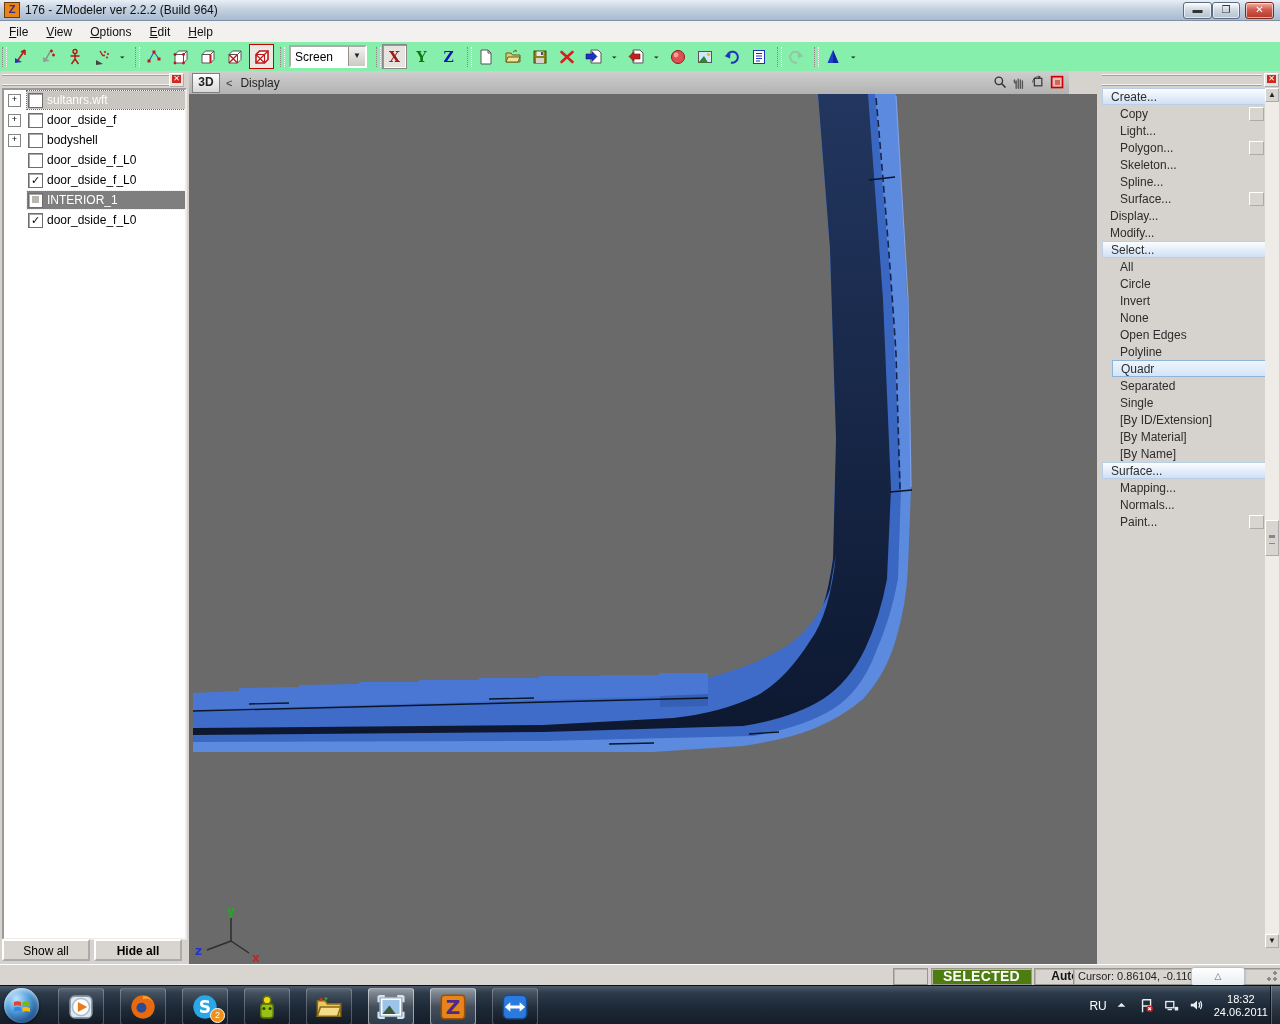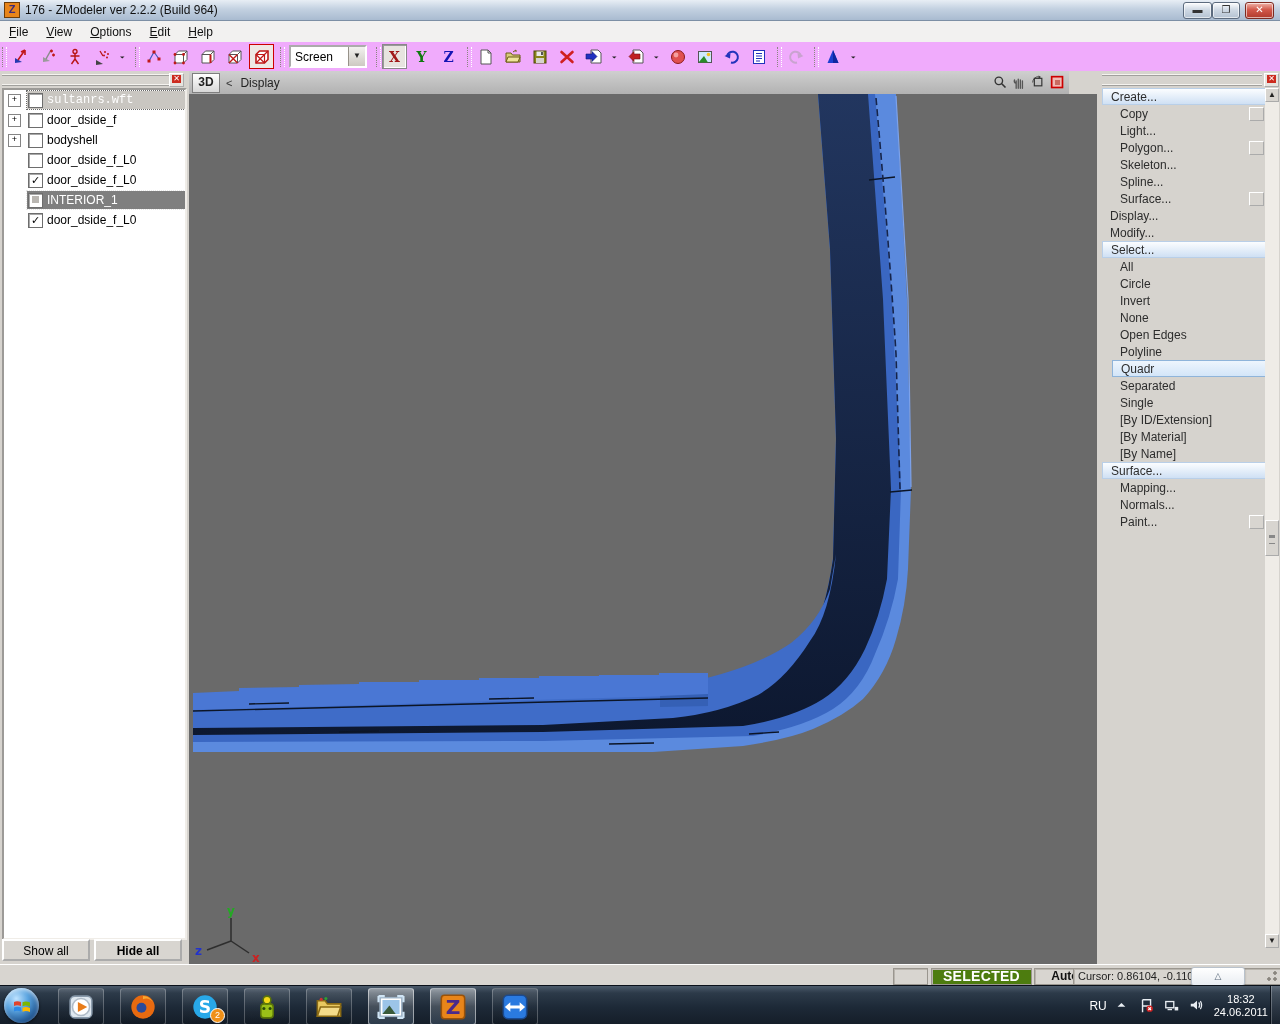--- a/index.html
+++ b/index.html
@@ -14,21 +14,21 @@
   .winbtn{position:absolute;top:2px;height:15px;border:1px solid #5c6b7e;border-radius:3px;
     background:linear-gradient(#fdfeff,#cfd9e4 45%,#b4c2d2);text-align:center;line-height:13px;
     font-size:10px;color:#333;box-shadow:inset 0 0 0 1px rgba(255,255,255,.6);}
   #btn-close{background:linear-gradient(#f0b4aa,#d2584a 45%,#b03a2c);color:#fff;border-color:#7e2a20;}
   
   #menubar{position:absolute;left:0;top:21px;width:1280px;height:21px;background:#f2f1f0;
     display:flex;align-items:center;font-size:12px;color:#111;border-bottom:1px solid #e0dedb;}
   .menu-item{padding:2px 9px;cursor:default;}
   .menu-item u{text-decoration:underline;}
   
-  #toolbar{position:absolute;left:0;top:42px;width:1280px;height:29px;background:#f0abfc;
+  #toolbar{position:absolute;left:0;top:42px;width:1280px;height:29px;background:#86efac;
     border-bottom:6px solid #0369a1;display:flex;align-items:center;}
   .tgroup{display:flex;align-items:center;height:26px;padding:0 3px 0 7px;position:relative;}
   .tgroup:before{content:"";position:absolute;left:2px;top:3px;bottom:3px;width:3px;
     border-left:1px dotted #8a867f;border-right:1px dotted #fff;}
   .tbtn{width:23px;height:23px;display:flex;align-items:center;justify-content:center;
     margin:0 1px;border:1px solid transparent;}
   .tbtn.pressed{border:1px solid #888;background:#e7e4df;box-shadow:inset 1px 1px 0 #999, inset -1px -1px 0 #fff;}
   .tbtn.pressed-red{border:1px solid #c00;background:#eee8e4;}
   .tbtn.caret{width:11px;}
   .tbtn.disabled{opacity:.45;}
@@ -51,21 +51,21 @@
   #tree-box{position:absolute;left:2px;top:17px;width:181px;height:848px;background:#fff;
     border:2px inset #f0ede8;overflow:hidden;}
   .trow{height:20px;display:flex;align-items:center;font-size:12px;color:#000;position:relative;}
   .expand{width:11px;height:11px;border:1px solid #848484;background:#fff;font-size:9px;line-height:9px;
     text-align:center;margin-left:4px;color:#000;flex:0 0 auto;}
   .expand.none{visibility:hidden;}
   .rowsel{display:flex;align-items:center;height:18px;margin-left:6px;padding:0 3px 0 1px;flex:1;}
   .cbx{width:13px;height:13px;border:1px solid #6d6d6d;box-shadow:inset 1px 1px 0 #a8a8a8;
     background:#fff;margin-right:4px;font-size:11px;line-height:12px;text-align:center;color:#000;flex:0 0 auto;}
   .cbx .fill{display:block;width:7px;height:7px;margin:2px auto;background:#b9b6b1;}
-  .trow.inactive-selected .rowsel{background:#c9c6c1;outline:1px dotted #6a6a6a;color:#fdfdfd;font-family:Liberation Mono, monospace;}
+  .trow.inactive-selected .rowsel{background:#c9c6c1;outline:1px dotted #6a6a6a;color:#fdfdfd;}
   .trow.selected .rowsel{background:#7f7f7f;outline:1px dotted #e8e8e8;color:#fff;}
   .treebtn{position:absolute;bottom:3px;height:22px;width:88px;background:#d8d5d0;
     border:2px outset #fff;font-size:12px;text-align:center;line-height:18px;}
   
   #viewport{position:absolute;left:189px;top:0;width:880px;height:893px;background:#6a6a6a;}
   #vp-header{position:absolute;left:0;top:0;width:100%;height:23px;
     background:linear-gradient(#cfcfcf,#b2b2b2);border-bottom:1px solid #8d8d8d;
     display:flex;align-items:center;font-size:12px;color:#222;}
   #vp-mode{width:26px;height:18px;margin:0 6px 0 3px;background:linear-gradient(#fff,#d8d8d8);
     border:1px solid #7f7f7f;font-weight:bold;font-size:12px;text-align:center;line-height:17px;}

